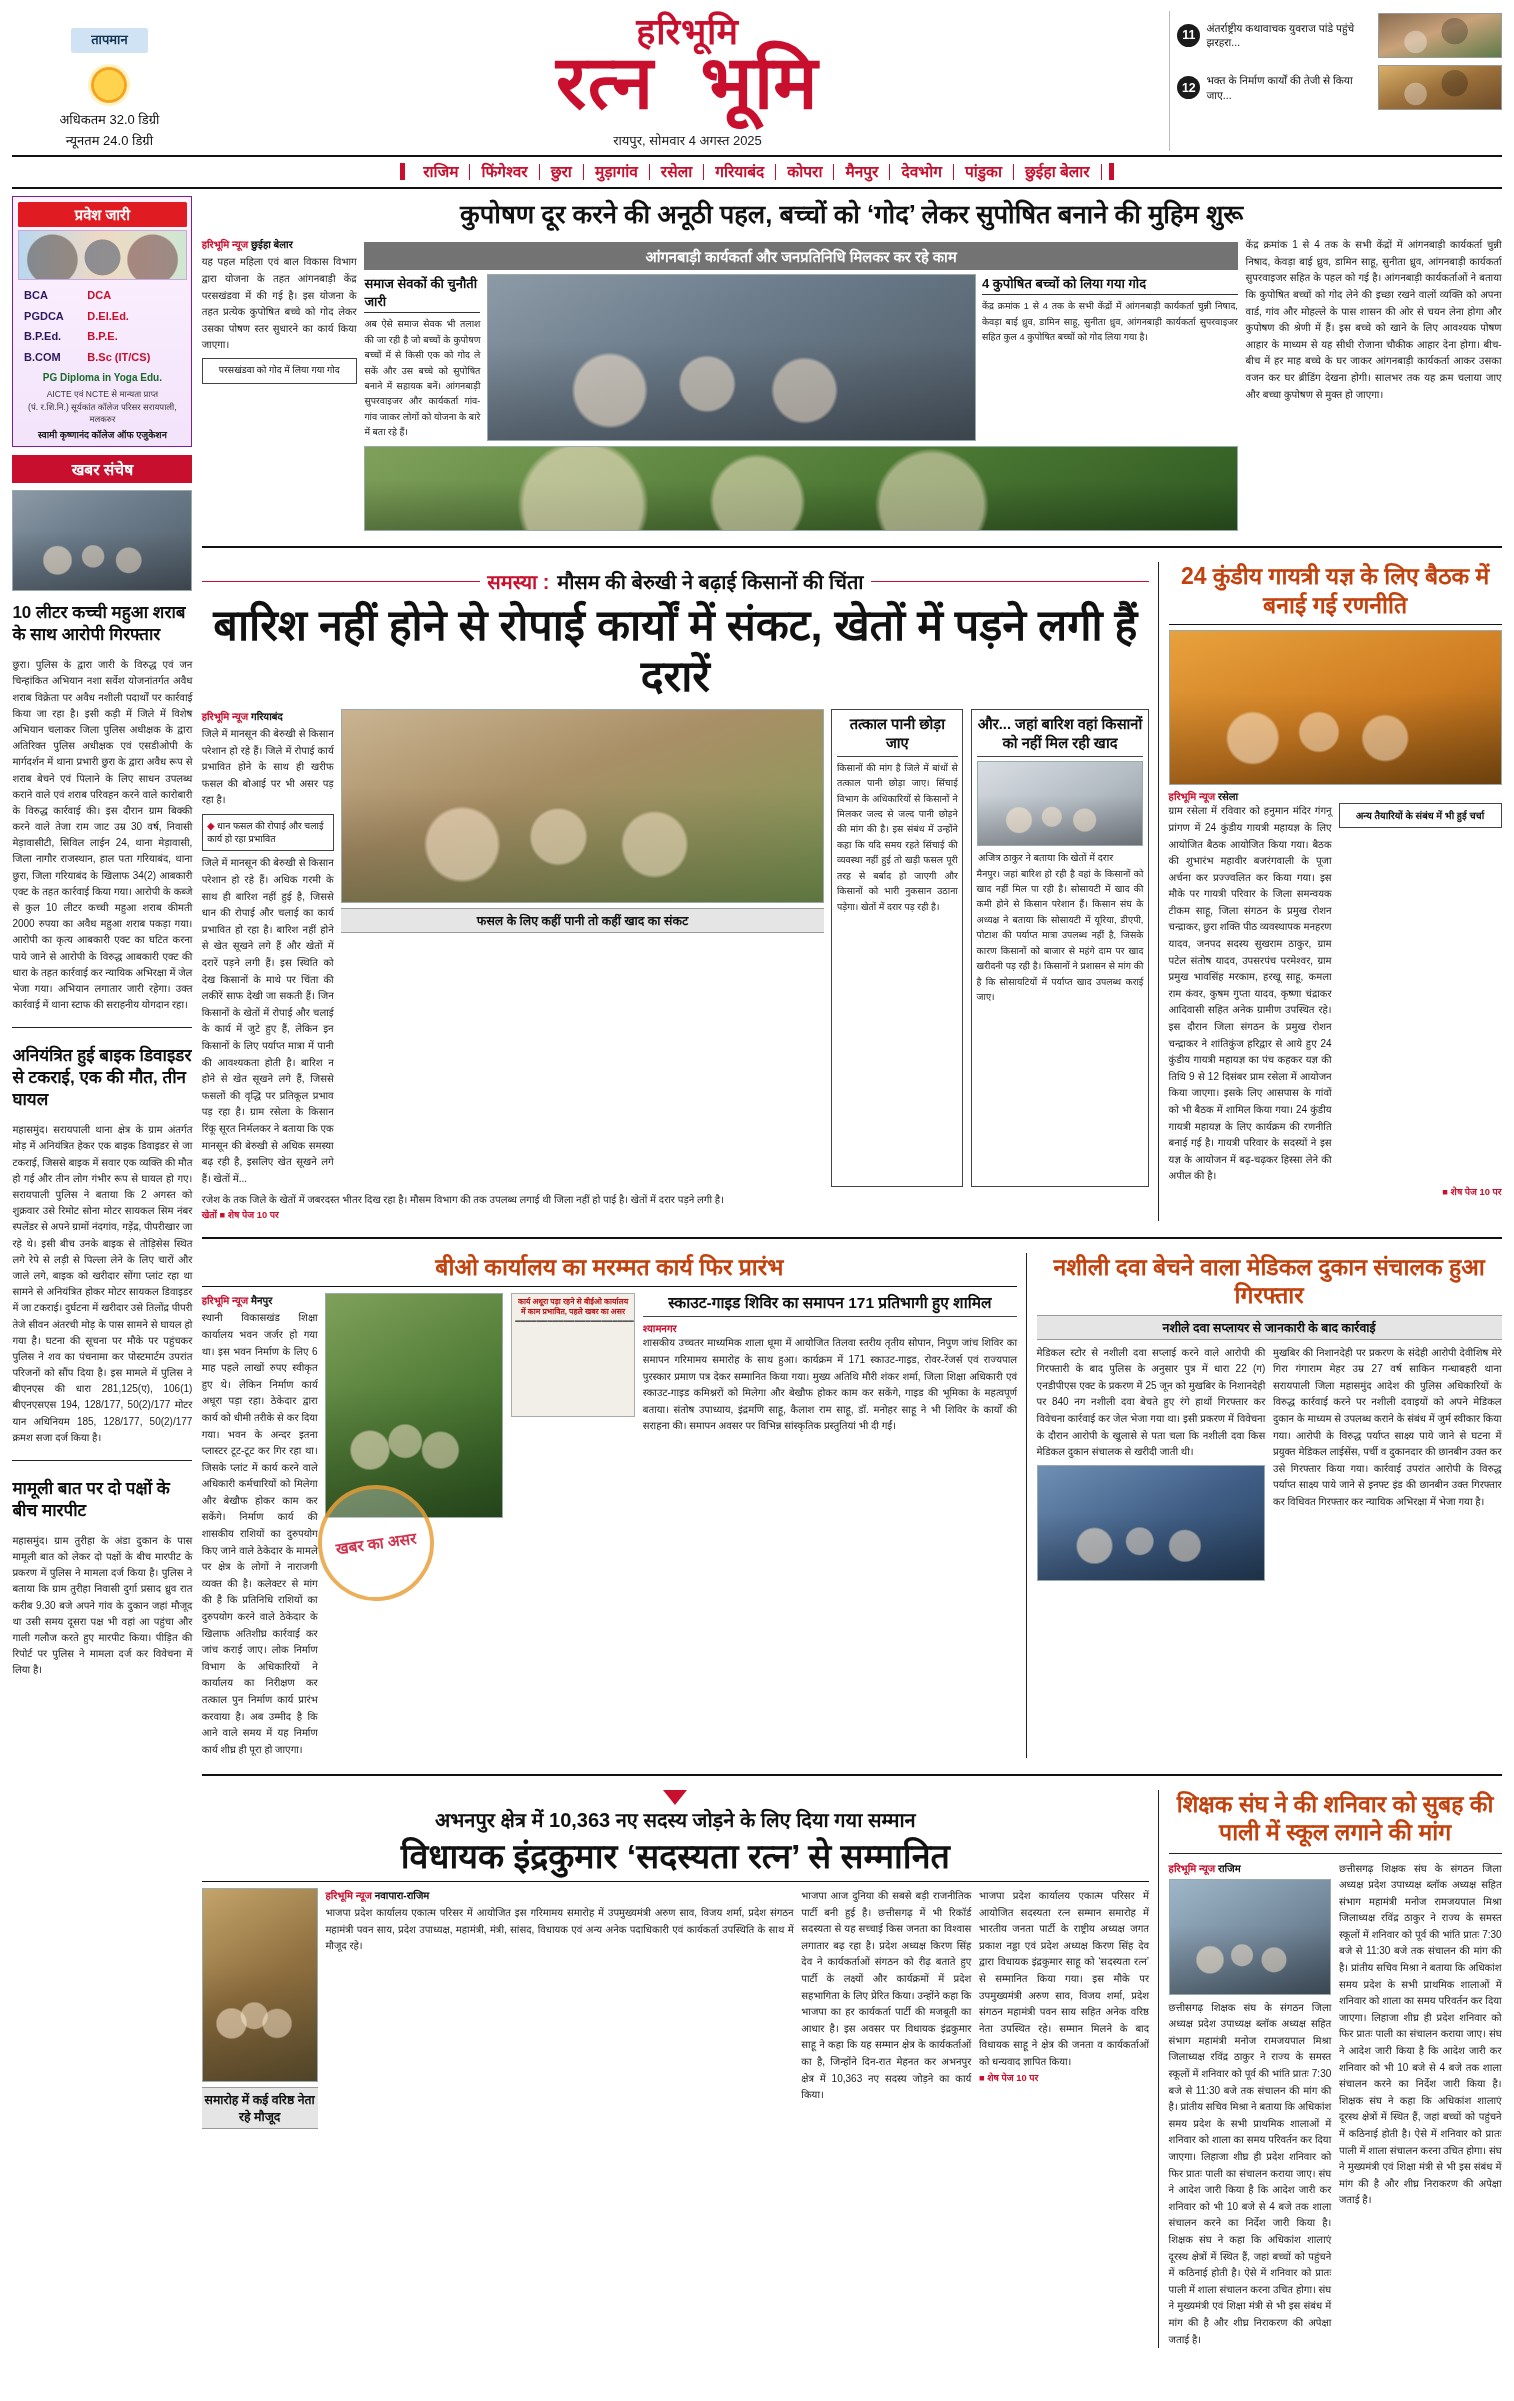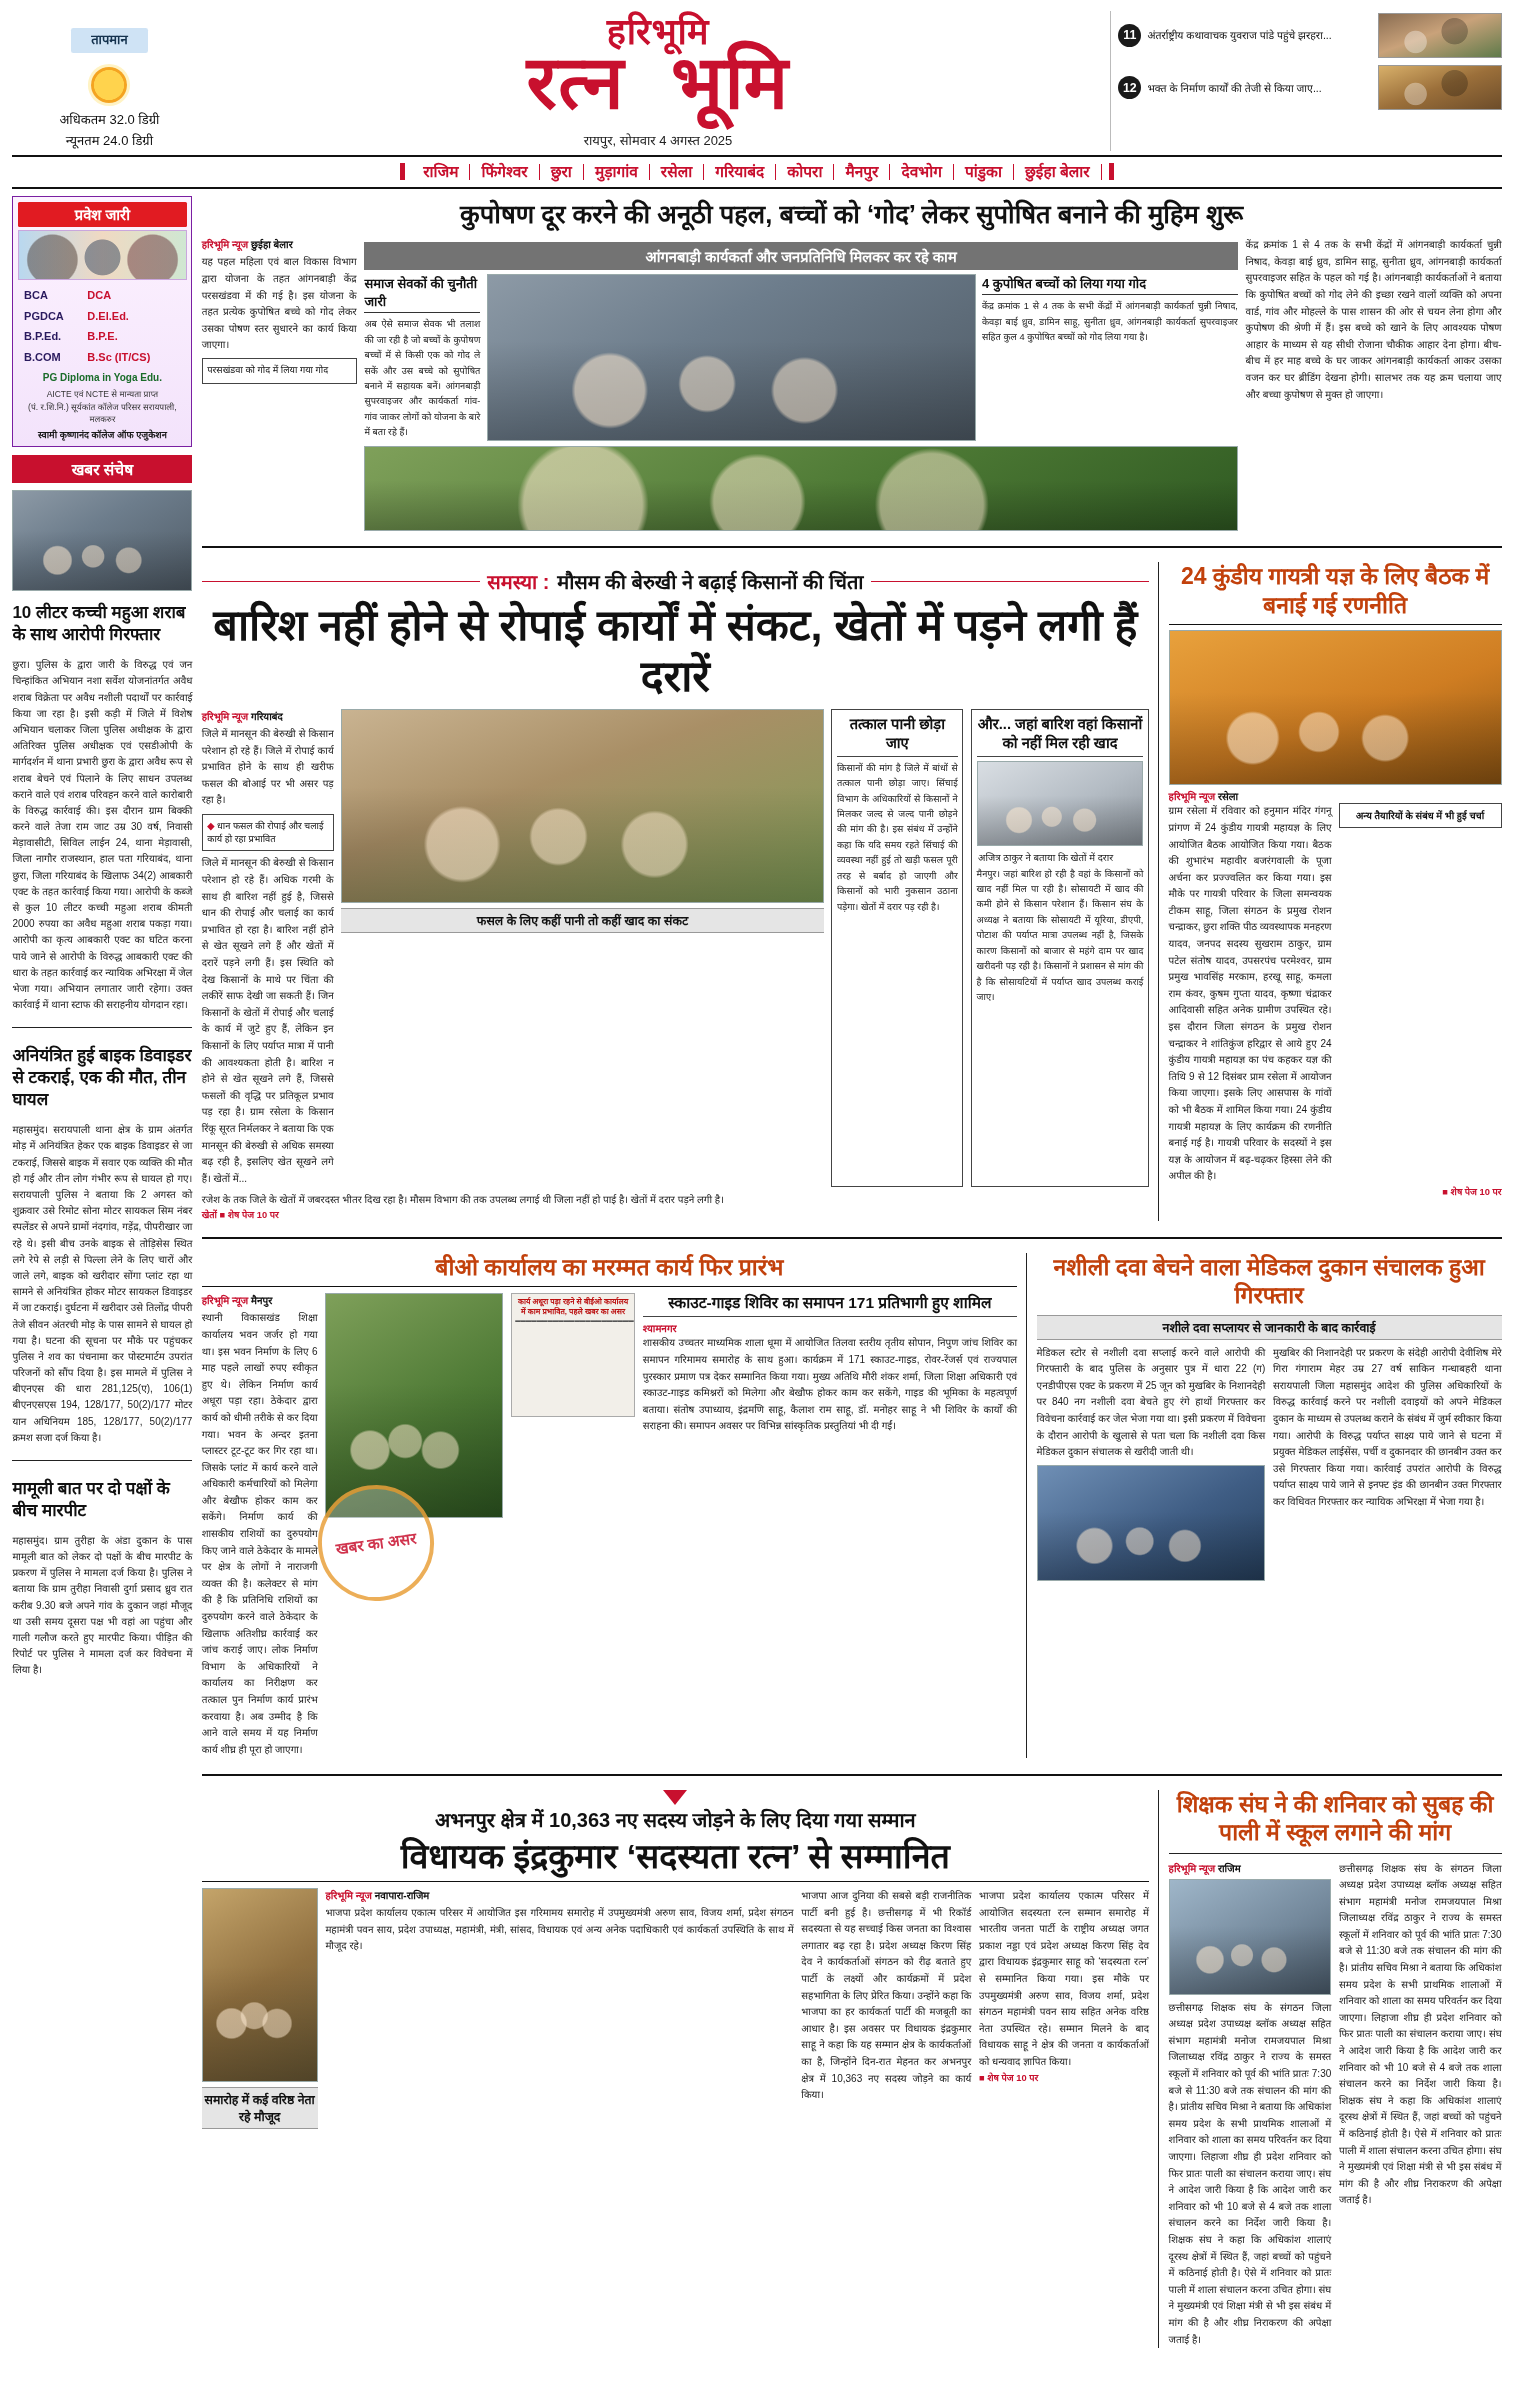--- a/index.html
+++ b/index.html
@@ -67,21 +67,21 @@
     line-height: 1.05;
     letter-spacing: 1.5px;
     font-family: Liberation Mono, monospace;
   }
   .logo-sub {
     font-size: 13px;
     color: #222;
     margin-top: 3.1px;
   }
   .promo-col {
-    width: 392px;
+    width: 333px;
     display: flex;
     flex-direction: column;
     gap: 4.6px;
     border-left: 0.8px solid #bbb;
     padding-left: 7.7px;
   }
   .promo {
     display: flex;
     align-items: center;
     gap: 6.2px;
@@ -354,21 +354,21 @@
     <div class="main-col">
 
       <div>
         <div class="lead-kicker">कुपोषण दूर करने की अनूठी पहल, बच्चों को ‘गोद’ लेकर सुपोषित बनाने की मुहिम शुरू</div>
         <div style="display:grid;grid-template-columns:155px 1fr 256px;gap:7.7px;margin-top:4.6px;">
           <div>
             <div class="byline">
               <span>हरिभूमि न्यूज</span> <b>छुईहा बेलार</b>
             </div>
             <div class="txt" style="margin-top:3.1px;">यह पहल महिला एवं बाल विकास विभाग द्वारा योजना के तहत आंगनबाड़ी केंद्र परसखंडवा में की गई है। इस योजना के तहत प्रत्येक कुपोषित बच्चे को गोद लेकर उसका पोषण स्तर सुधारने का कार्य किया जाएगा।</div>
-            <div class="boxed" style="margin-top:4.6px;font-size:9.3px;line-height:1.5;">परसखंडवा को गोद में लिया गया गोद</div>
+            <div class="boxed" style="margin-top:4.6px;font-size:9.3px;line-height:1.5;text-align:center;">परसखंडवा को गोद में लिया गया गोद</div>
           </div>
           <div>
             <div class="red-band">आंगनबाड़ी कार्यकर्ता और जनप्रतिनिधि मिलकर कर रहे काम</div>
             <div style="display:grid;grid-template-columns:116px 1fr 256px;gap:6.2px;">
               <div>
                 <div class="small-head">समाज सेवकों की चुनौती जारी</div>
                 <div class="txt" style="font-size:9.3px;">अब ऐसे समाज सेवक भी तलाश की जा रही है जो बच्चों के कुपोषण बच्चों में से किसी एक को गोद ले सकें और उस बच्चे को सुपोषित बनाने में सहायक बनें। आंगनबाड़ी सुपरवाइजर और कार्यकर्ता गांव-गांव जाकर लोगों को योजना के बारे में बता रहे हैं।</div>
               </div>
               <div class="photo" style="height:167px;"></div>
               <div>

